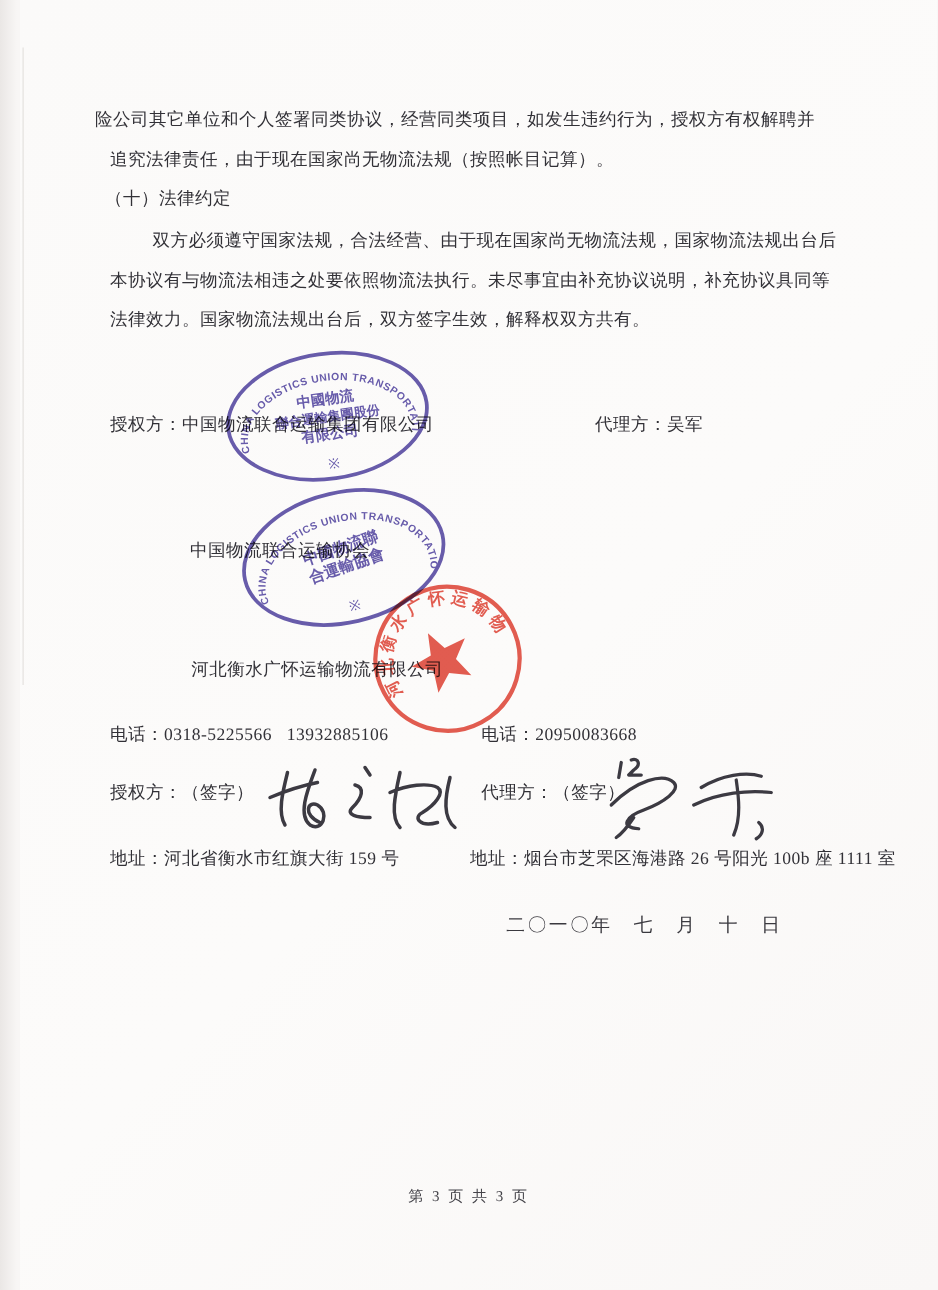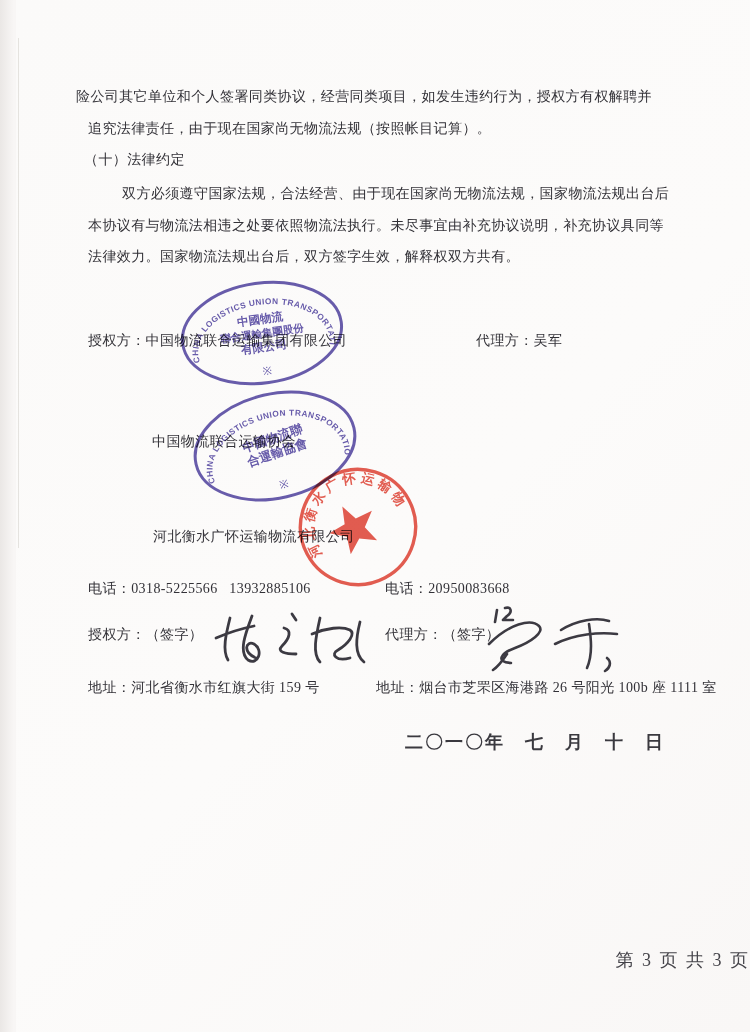--- a/index.html
+++ b/index.html
@@ -19,24 +19,24 @@
     background:linear-gradient(90deg,#eae7e5,#f8f6f5 85%);
   }
   .edge-line {
     position:absolute; left:18px; top:38px; width:1px; height:510px;
     background:#dcd8d4; opacity:.7;
   }
   .t {
     position:absolute; white-space:pre; line-height:1.2;
     color:#323137; font-size:14px; letter-spacing:.4px;
   }
-  .t-date { font-size:18px; letter-spacing:2px; color:#3a393f;font-weight:bold; }
+  .t-date { font-size:15px; letter-spacing:2px; color:#3a393f; }
   .t-footer {
-    left:0; width:100%; text-align:right;
-    font-size:18px; letter-spacing:2px; color:#45444a;
+    left:0; width:100%; text-align:center;
+    font-size:12px; letter-spacing:2px; color:#45444a;
   }
   .stamp {
     position:absolute; mix-blend-mode:multiply; opacity:.85;
   }
   .sig { position:absolute; opacity:.92; }
   svg text { font-family:"Liberation Serif","DejaVu Serif",serif; }
   svg .ring-latin { font-family:"Liberation Sans","DejaVu Sans",sans-serif; }
 </style>
 </head>
 <body>

